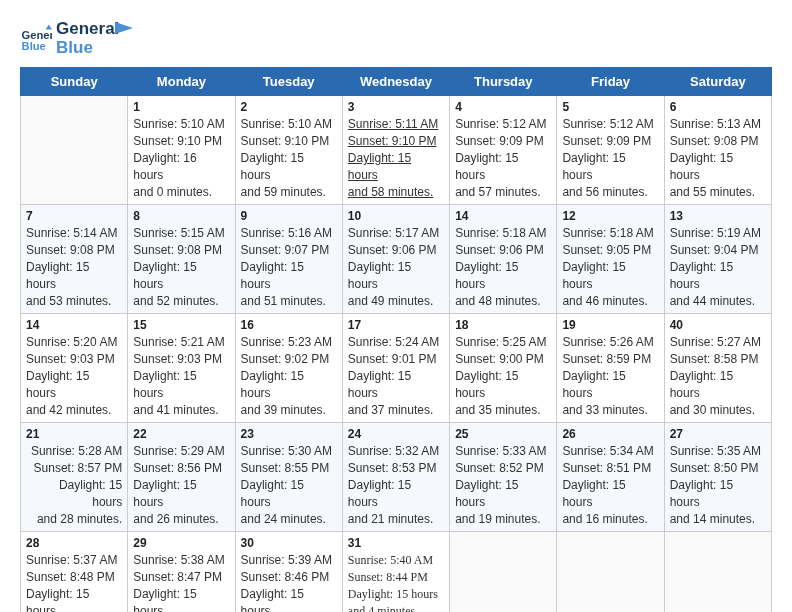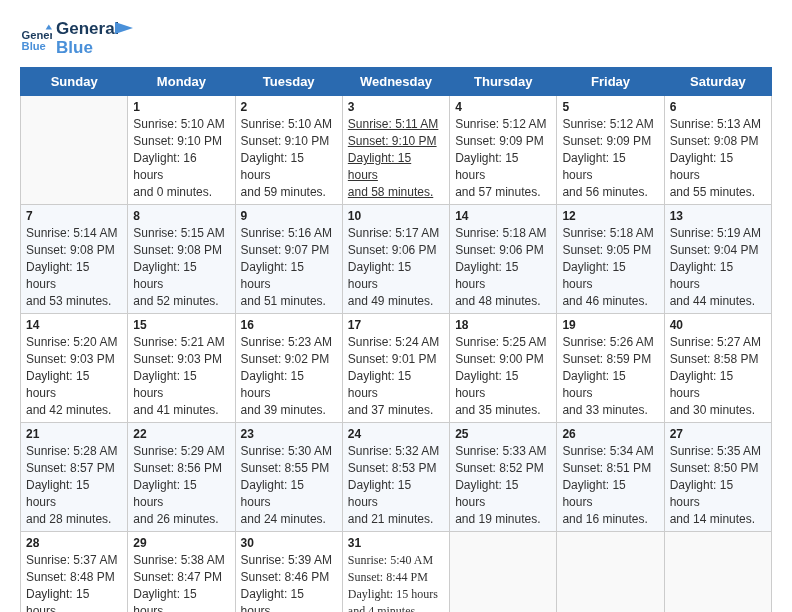--- a/index.html
+++ b/index.html
@@ -259,21 +259,21 @@
           <span class="day-number">40</span>
           <div class="day-info" style="white-space: pre-line;">Sunrise: 5:27 AM
 Sunset: 8:58 PM
 Daylight: 15 hours
 and 30 minutes.</div>
         </td>
       </tr>
       <tr>
         <td>
           <span class="day-number">21</span>
-          <div class="day-info" style="white-space: pre-line;">Sunrise: 5:28 AM
+          <div class="day-info" style="white-space: pre-line; text-align: right;">Sunrise: 5:28 AM
 Sunset: 8:57 PM
 Daylight: 15 hours
 and 28 minutes.</div>
         </td>
         <td>
           <span class="day-number">22</span>
           <div class="day-info" style="white-space: pre-line;">Sunrise: 5:29 AM
 Sunset: 8:56 PM
 Daylight: 15 hours
 and 26 minutes.</div>

